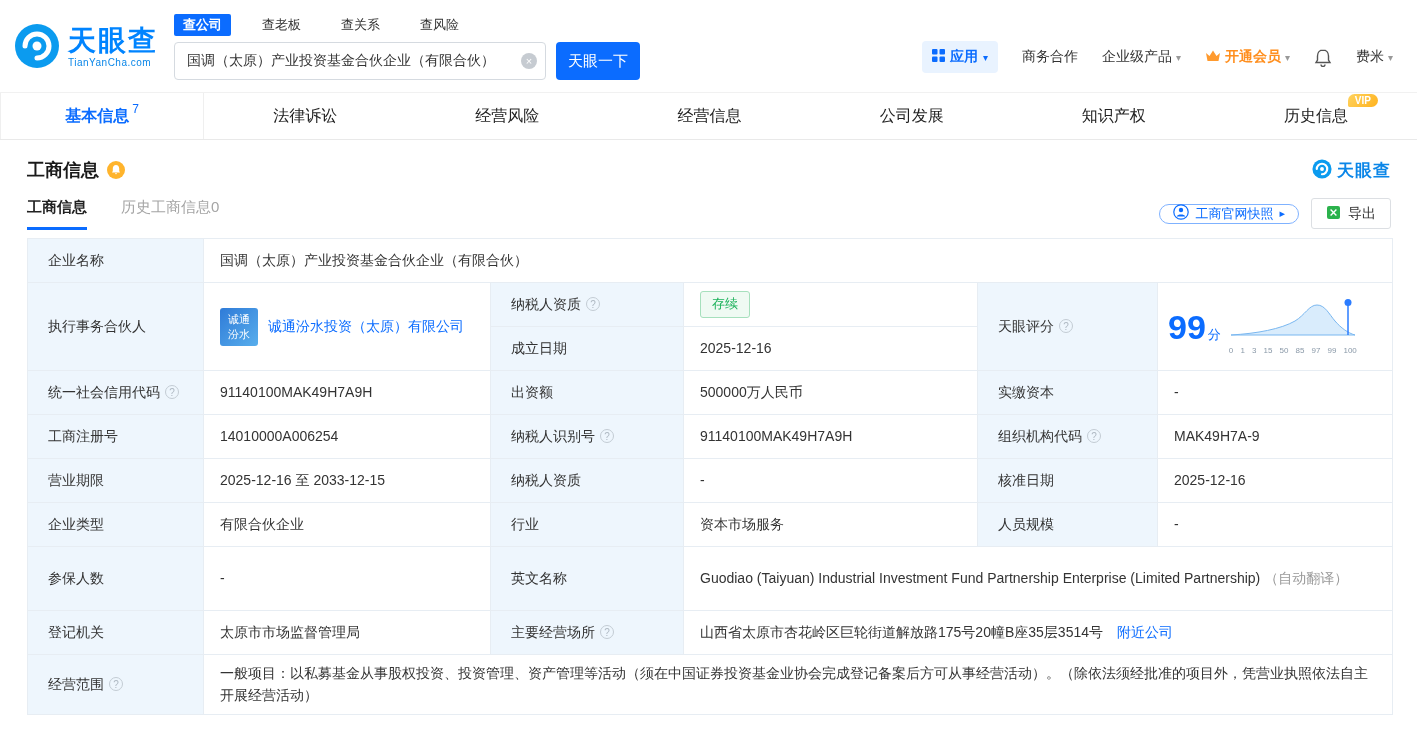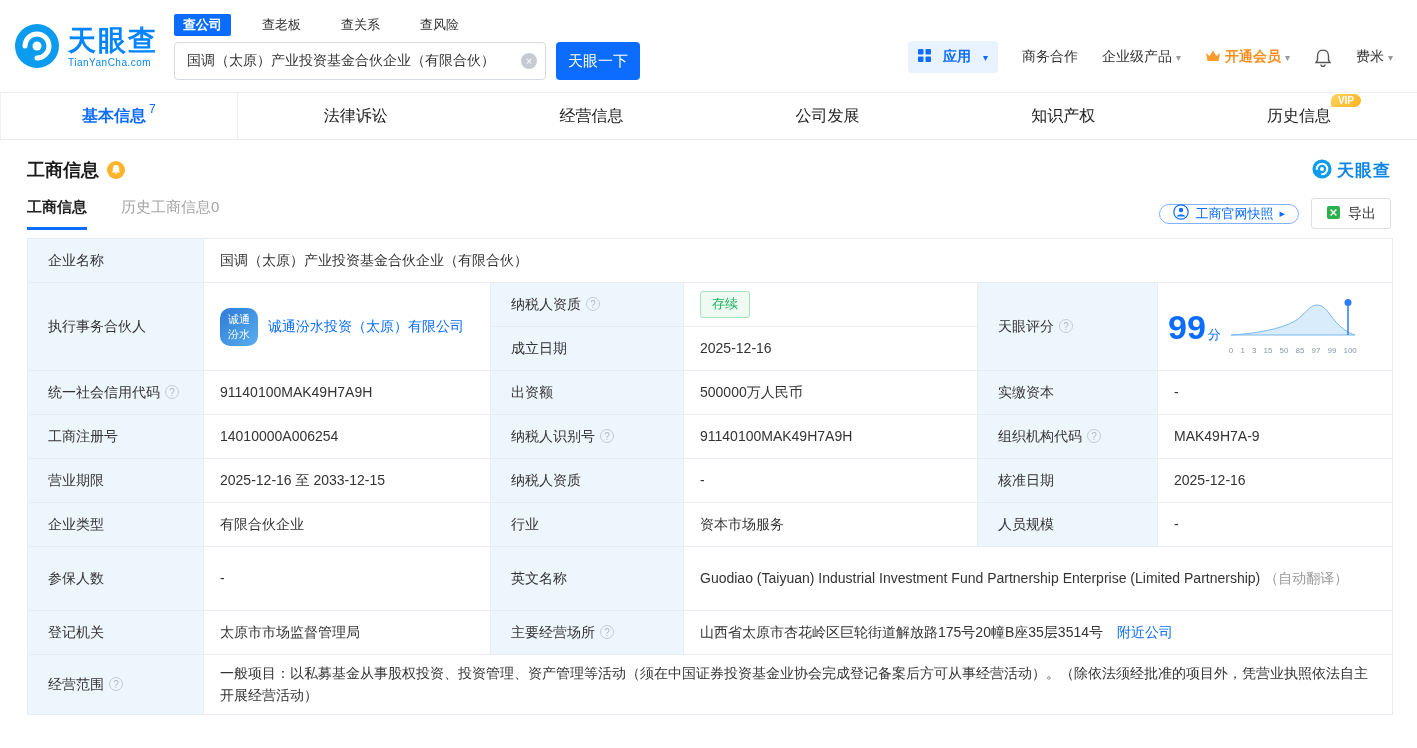--- a/index.html
+++ b/index.html
@@ -25,21 +25,21 @@
   .search-input-wrap { position:relative; }
   .search-input { width:372px; height:38px; border:1px solid #d5dae0; border-radius:4px;
                   padding:0 32px 0 12px; font-size:14px; color:#333; outline:none;
                   font-family:inherit; }
   .search-clear { position:absolute; right:9px; top:11px; width:16px; height:16px; border-radius:50%;
                   background:#c6cbd1; color:#fff; font-size:11px; line-height:16px; text-align:center;
                   cursor:pointer; }
   .search-btn { width:84px; height:38px; margin-left:10px; background:#0b6cff; color:#fff;
                 border:none; border-radius:4px; font-size:15px; cursor:pointer; font-family:inherit; }
   .top-right { margin-left:auto; display:flex; align-items:center; gap:24px; margin-top:20px; font-size:14px; }
-  .apps { display:flex; align-items:center; gap:12px; background:#e9f3ff; color:#0b6cff;
+  .apps { display:flex; align-items:center; gap:5px; background:#e9f3ff; color:#0b6cff;
           border-radius:4px; padding:7px 10px; cursor:pointer; font-weight:bold;margin-left:8px; }
   .nav-item { display:flex; align-items:center; gap:4px; cursor:pointer; color:#333; white-space:nowrap; }
   .nav-item.vip { color:#ff8f1f; font-weight:bold; }
   .caret { font-size:10px; color:#999; }
   .caret.blue { color:#0b6cff; }
   .bell-btn { display:flex; align-items:center; cursor:pointer; }
   
   .main-tabs { display:flex; height:48px; border-top:1px solid #f1f1f1; border-bottom:1px solid #e9e9e9; }
   .mtab { flex:1; display:flex; align-items:center; justify-content:center; font-size:16px;
           color:#222; cursor:pointer; position:relative; }
@@ -69,21 +69,21 @@
   
   .info-table { width:1365px; margin:8px 25px 0 27px; border-collapse:collapse; table-layout:fixed; font-size:14px; }
   .info-table td { border:1px solid #e7edf3; padding:8px 16px; vertical-align:middle;
                    line-height:1.55; height:44px; word-break:break-all; }
   .info-table td.lbl { background:#eef6fd; padding-left:20px; color:#333; word-break:keep-all; }
   .help { display:inline-block; width:14px; height:14px; border:1px solid #c3ccd4; border-radius:50%;
           color:#aeb8c2; font-size:10px; line-height:13px; text-align:center; margin-left:5px;
           vertical-align:1px; cursor:pointer; }
   .link { color:#0b6cff; cursor:pointer; text-decoration:none; }
   .partner { display:flex; align-items:center; gap:10px; }
-  .partner-logo { width:38px; height:38px; border-radius:10px; flex:0 0 38px;
+  .partner-logo { width:38px; height:38px; border-radius:3px; flex:0 0 38px;
                   background:linear-gradient(135deg,#2f7bd8,#58aeec); color:#fff; font-size:11px;
                   display:flex; flex-direction:column; align-items:center; justify-content:center; line-height:1.3; }
   .badge-green { display:inline-block; padding:2px 11px; color:#1cb25b; background:#effaf3;
                  border:1px solid #a6e0bd; border-radius:3px; font-size:13px; }
   .score-cell { padding:4px 8px 2px 10px !important; }
   .score-wrap { display:flex; align-items:center; gap:8px; cursor:pointer; }
   .score-num { color:#0b6cff; white-space:nowrap; }
   .score-num .n { font-size:34px; font-weight:bold; }
   .score-num .u { font-size:13px; margin-left:2px; }
   .score-chart { width:128px; }
@@ -168,20 +168,23 @@
   </div>
 </header>
 
 <nav class="main-tabs">
   <div class="mtab active">
     <span>基本信息</span>
     <span class="count">7</span>
   </div>
   <div class="mtab">
     <span>法律诉讼</span>
+  </div>
+  <div class="mtab">
+    <span>经营风险</span>
   </div>
   <div class="mtab">
     <span>经营信息</span>
   </div>
   <div class="mtab">
     <span>公司发展</span>
   </div>
   <div class="mtab">
     <span>知识产权</span>
   </div>

